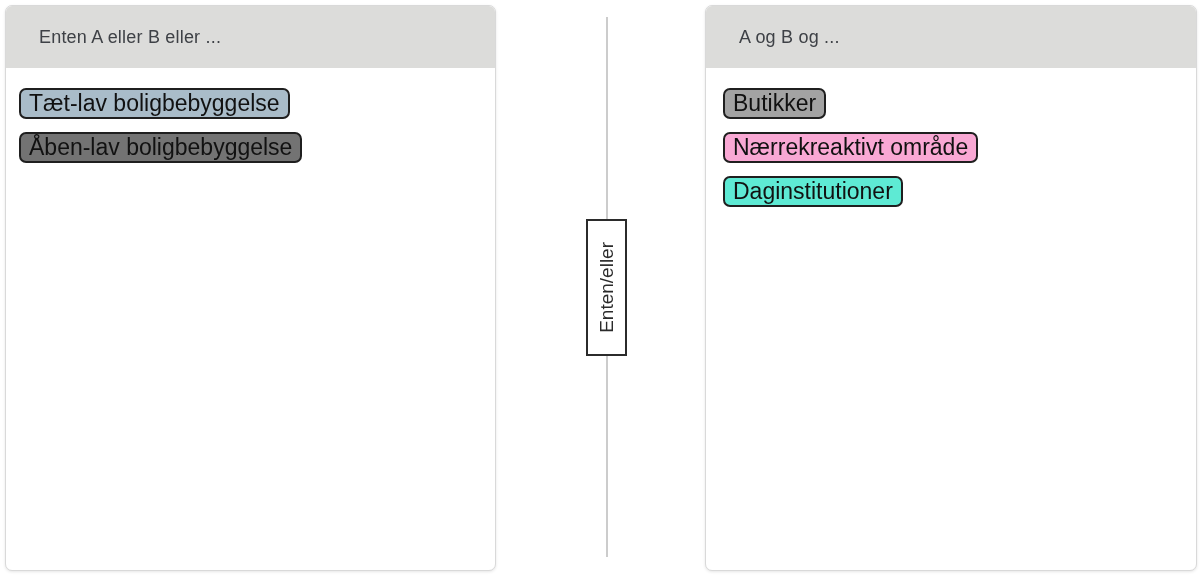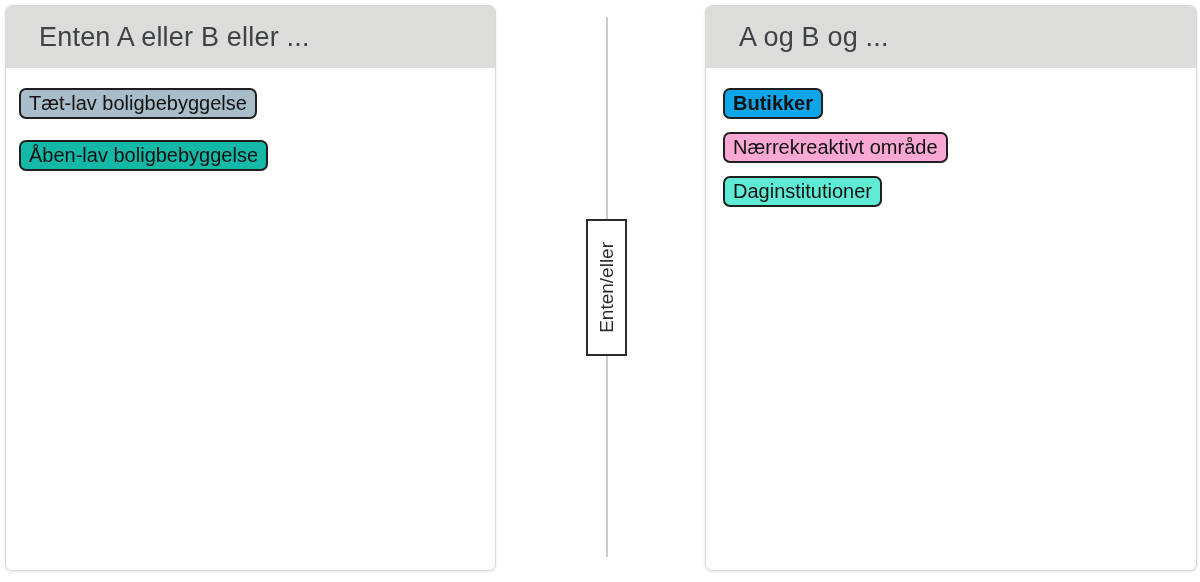--- a/index.html
+++ b/index.html
@@ -22,39 +22,39 @@
   .panel-left  { left: 5px;   width: 491px; }
   .panel-right { left: 705px; width: 492px; }
 
   .panel-header {
     height: 62px;
     background: #dcdcda;
     display: flex; align-items: center;
     padding-left: 33px;
   }
   .panel-title {
-    font-size: 27px;
+    font-size: 18px;
     color: #3e4146;
     letter-spacing: 0.2px;
   }
 
   .panel-body {
     padding: 20px 13px;
     display: flex; flex-direction: column;
     align-items: flex-start;
     gap: 13px;
     height: 504px;
   }
   .panel-right .panel-body { padding-left: 17px; }
 
   .chip {
     border: 2px solid #1f1f1f;
     border-radius: 7px;
     padding: 1px 8px 2px 8px;
-    font-size: 20px;
+    font-size: 23px;
     line-height: 24px;
     color: #111111;
     white-space: nowrap;
     cursor: grab;
   }
 
   .divider-line {
     position: absolute;
     left: 606px; top: 17px;
     width: 2px; height: 540px;
@@ -82,36 +82,36 @@
 <div class="stage">
 
   <section class="panel panel-left">
     <header class="panel-header">
       <span class="panel-title">Enten A eller B eller ...</span>
     </header>
     <div class="panel-body">
 
         <div class="chip" style="background-color: rgb(169, 188, 201);">Tæt-lav boligbebyggelse</div>
 
-        <div class="chip" style="background-color: #14b8a6; margin-top: 8px;">Åben-lav boligbebyggelse</div>
+        <div class="chip" style="background-color: #737373;">Åben-lav boligbebyggelse</div>
       </div>
   </section>
 
   <div class="divider-line"></div>
   <div class="divider-box">
     <span class="divider-text">Enten/eller</span>
   </div>
 
   <section class="panel panel-right">
     <header class="panel-header">
       <span class="panel-title">A og B og ...</span>
     </header>
     <div class="panel-body">
 
-        <div class="chip" style="background-color: #0ea5e9; font-weight: bold;">Butikker</div>
+        <div class="chip" style="background-color: #a3a3a3;">Butikker</div>
 
         <div class="chip" style="background-color: #f9a8d4;">Nærrekreaktivt område</div>
 
         <div class="chip" style="background-color: #5eead4;">Daginstitutioner</div>
       </div>
   </section>
 
 </div>
 
 </body></html>

